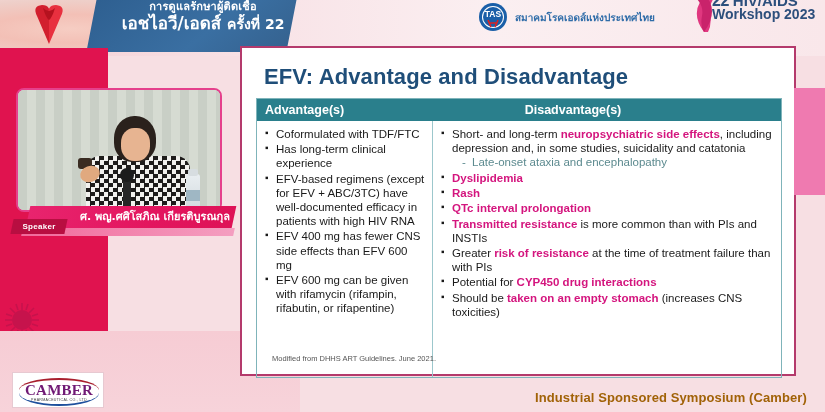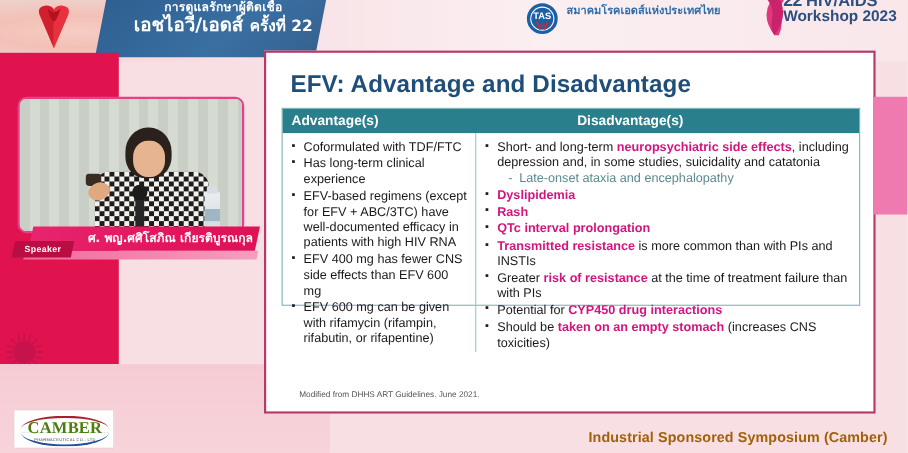--- a/index.html
+++ b/index.html
@@ -38,21 +38,21 @@
   }
   .banner-th .l1 { font-size: 11px; font-weight: bold; letter-spacing: .2px;}
   .banner-th .l2 { font-size: 17px; font-weight: bold; margin-top: 2px; }
   .banner-th .l2 small { font-size: 14px; font-weight: bold; }
 
   .ribbon-top {
     position: absolute; left: 22px; top: 2px; width: 54px; height: 44px;
   }
 
   .tas-wrap {
-    position: absolute; left: 478px; top: 2px; display: flex; gap: 7px;
+    position: absolute; left: 478px; top: 2px; display: flex; align-items: center; gap: 7px;
   }
   .tas-logo { width: 30px; height: 30px; }
   .tas-text {
     font-family: "DejaVu Sans", sans-serif; font-size: 10px; font-weight: bold; color: #2f6ca8;
     white-space: nowrap;
   }
 
   .ws-logo { position: absolute; left: 686px; top: -10px; width: 138px; height: 44px; }
   .ws-text { position: absolute; left: 712px; top: -7px; color: #2d4f7c; line-height: 1.02; }
   .ws-text .n22 { font-size: 16px; font-weight: bold; color: #2d4f7c; letter-spacing:-.5px;}
@@ -128,21 +128,21 @@
   .slide {
     position: absolute; left: 240px; top: 46px; width: 556px; height: 330px;
     background: #ffffff;
     border: 2px solid #b43a6c;
   }
   .slide-title {
     position: absolute; left: 22px; top: 16px;
     color: #1f4e79; font-size: 22px; font-weight: bold; letter-spacing: .1px;
   }
   .tbl {
-    position: absolute; left: 14px; top: 50px; width: 526px; height: 180px;
+    position: absolute; left: 14px; top: 50px; width: 526px; height: 280px;
     border: 1px solid #7fb4ba;
     display: flex; flex-direction: column;
   }
   .tbl-head { display: flex; height: 22px; background: #2a7f8c; }
   .th {
     color: #ffffff; font-size: 12.5px; font-weight: bold; line-height: 22px;
   }
   .th.adv { width: 176px; padding-left: 8px; }
   .th.dis { flex: 1; text-align: center; padding-right: 68px; }
   .tbl-body { display: flex; flex: 1; }
@@ -175,21 +175,21 @@
   }
 
   
   .camber {
     position: absolute; left: 12px; top: 372px; width: 92px; height: 36px;
     background: #ffffff; border: 1px solid #e7c9d1; overflow: hidden;
   }
   .camber-text {
     position: absolute; left: 0; top: 9px; width: 92px; text-align: center;
     font-family: "Liberation Serif", serif; font-size: 15px; font-weight: bold;
-    color: #4d7c0f; letter-spacing: .2px;
+    color: #701a75; letter-spacing: .2px;
   }
   .camber-sub {
     position: absolute; left: 0; top: 25px; width: 92px; text-align: center;
     font-size: 3.6px; color: #3b3b3b; letter-spacing: .3px;
   }
   .camber-swoosh-r { position:absolute; left:6px; top:5px; width:80px; height:12px; border-top:2px solid #a81f2d; border-radius:50%/100% 100% 0 0;}
   .camber-swoosh-b { position:absolute; left:6px; top:20px; width:80px; height:13px; border-bottom:2px solid #1d4f9c; border-radius:50%/0 0 100% 100%;}
 
   .symposium {
     position: absolute; left: 535px; top: 390px;

